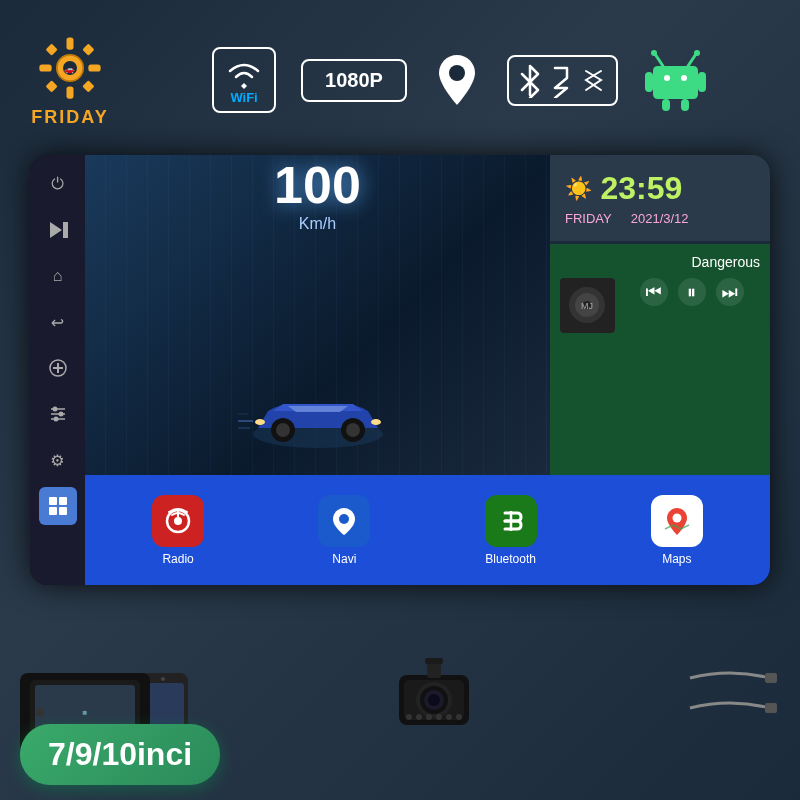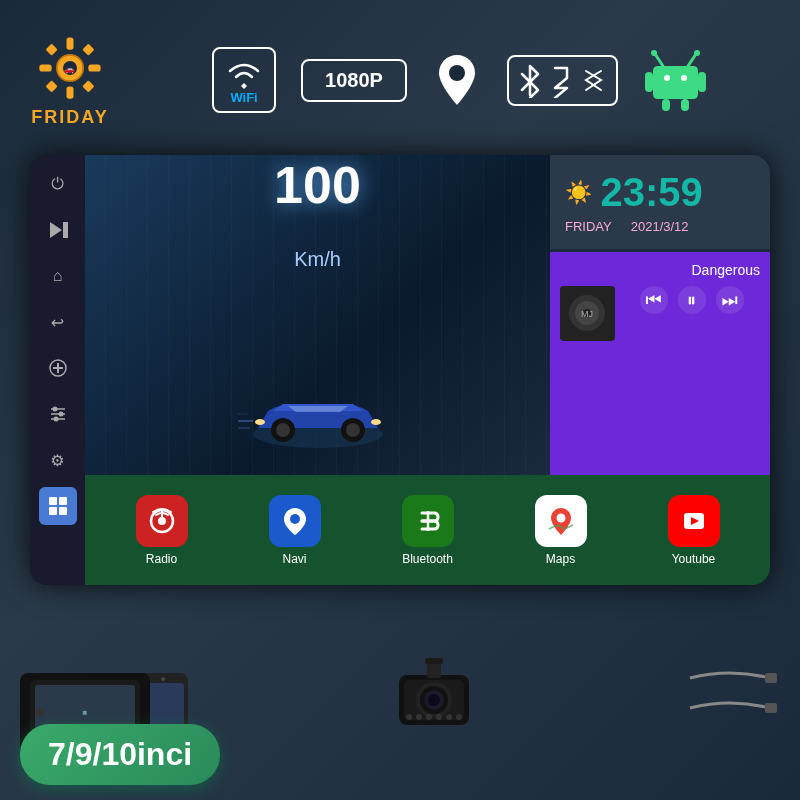--- a/index.html
+++ b/index.html
@@ -180,23 +180,22 @@
     .speed-value {
       color: white;
       font-size: 52px;
       font-weight: bold;
       text-shadow: 0 0 20px rgba(100,180,255,0.8);
       z-index: 1;
     }
 
     .speed-unit {
       color: #aaccff;
-      font-size: 20px;
+      font-size: 16px;
       z-index: 1;
-      margin-top: 33px;
     }
 
     .car-silhouette {
       position: absolute;
       bottom: 20px;
       left: 50%;
       transform: translateX(-50%);
       z-index: 1;
     }
 
@@ -217,35 +216,35 @@
       gap: 4px;
     }
 
     .clock-row {
       display: flex;
       align-items: center;
       gap: 8px;
     }
 
     .clock-time {
-      color: #14b8a6;
-      font-size: 40px;
+      color: #bef264;
+      font-size: 32px;
       font-weight: bold;
       text-align: right;
     }
 
     .clock-date {
       color: #f9a8d4;
       font-size: 13px;
       display: flex;
       gap: 19px;
     }
 
     .music-box {
-      background: #6d28d9;
+      background: #14532d;
       margin-top: 3px;
       padding: 10px;
       display: flex;
       flex-direction: column;
       gap: 8px;
       flex: 1;
     }
 
     .music-title {
       color: white;
@@ -295,21 +294,21 @@
       width: 28px;
       height: 28px;
       display: flex;
       align-items: center;
       justify-content: center;
     }
 
     
     .app-grid {
       height: 110px;
-      background: #14532d;
+      background: #1d4ed8;
       display: flex;
       align-items: center;
       justify-content: space-around;
       padding: 0 10px;
     }
 
     .app-item {
       display: flex;
       flex-direction: column;
       align-items: center;
@@ -648,30 +647,20 @@
             <svg width="32" height="32" viewBox="0 0 32 32">
 
               <path d="M16 3 C10.5 3 6 7.5 6 13 C6 20 16 30 16 30 C16 30 26 20 26 13 C26 7.5 21.5 3 16 3Z" fill="#EA4335"></path>
               <circle cx="16" cy="13" r="4.5" fill="white"></circle>
               <path d="M4 24 L12 20 L20 24 L28 20" fill="none" stroke="#34A853" stroke-width="1.5" opacity="0.7"></path>
             </svg>
           </div>
           <span class="app-label">Maps</span>
         </div>
 
-        <div class="app-item">
-          <div class="app-icon" style="background:#ff0000;">
-            <svg width="32" height="32" viewBox="0 0 32 32">
-              <rect width="32" height="32" rx="6" fill="#ff0000"></rect>
-              <path d="M6 11 Q6 8 9 8 L23 8 Q26 8 26 11 L26 21 Q26 24 23 24 L9 24 Q6 24 6 21 Z" fill="white"></path>
-              <polygon points="13,12 13,20 21,16" fill="#ff0000"></polygon>
-            </svg>
-          </div>
-          <span class="app-label">Youtube</span>
-        </div>
       </div>
     </div>
   </div>
 </div>
 
 <div class="bottom-section">
 
   <div style="display:flex; gap:8px; align-items:center; margin-top:30px;">
     <div class="device-small">
       <div style="background:#111; width:100%; height:100%; display:flex; align-items:center; justify-content:center;">

